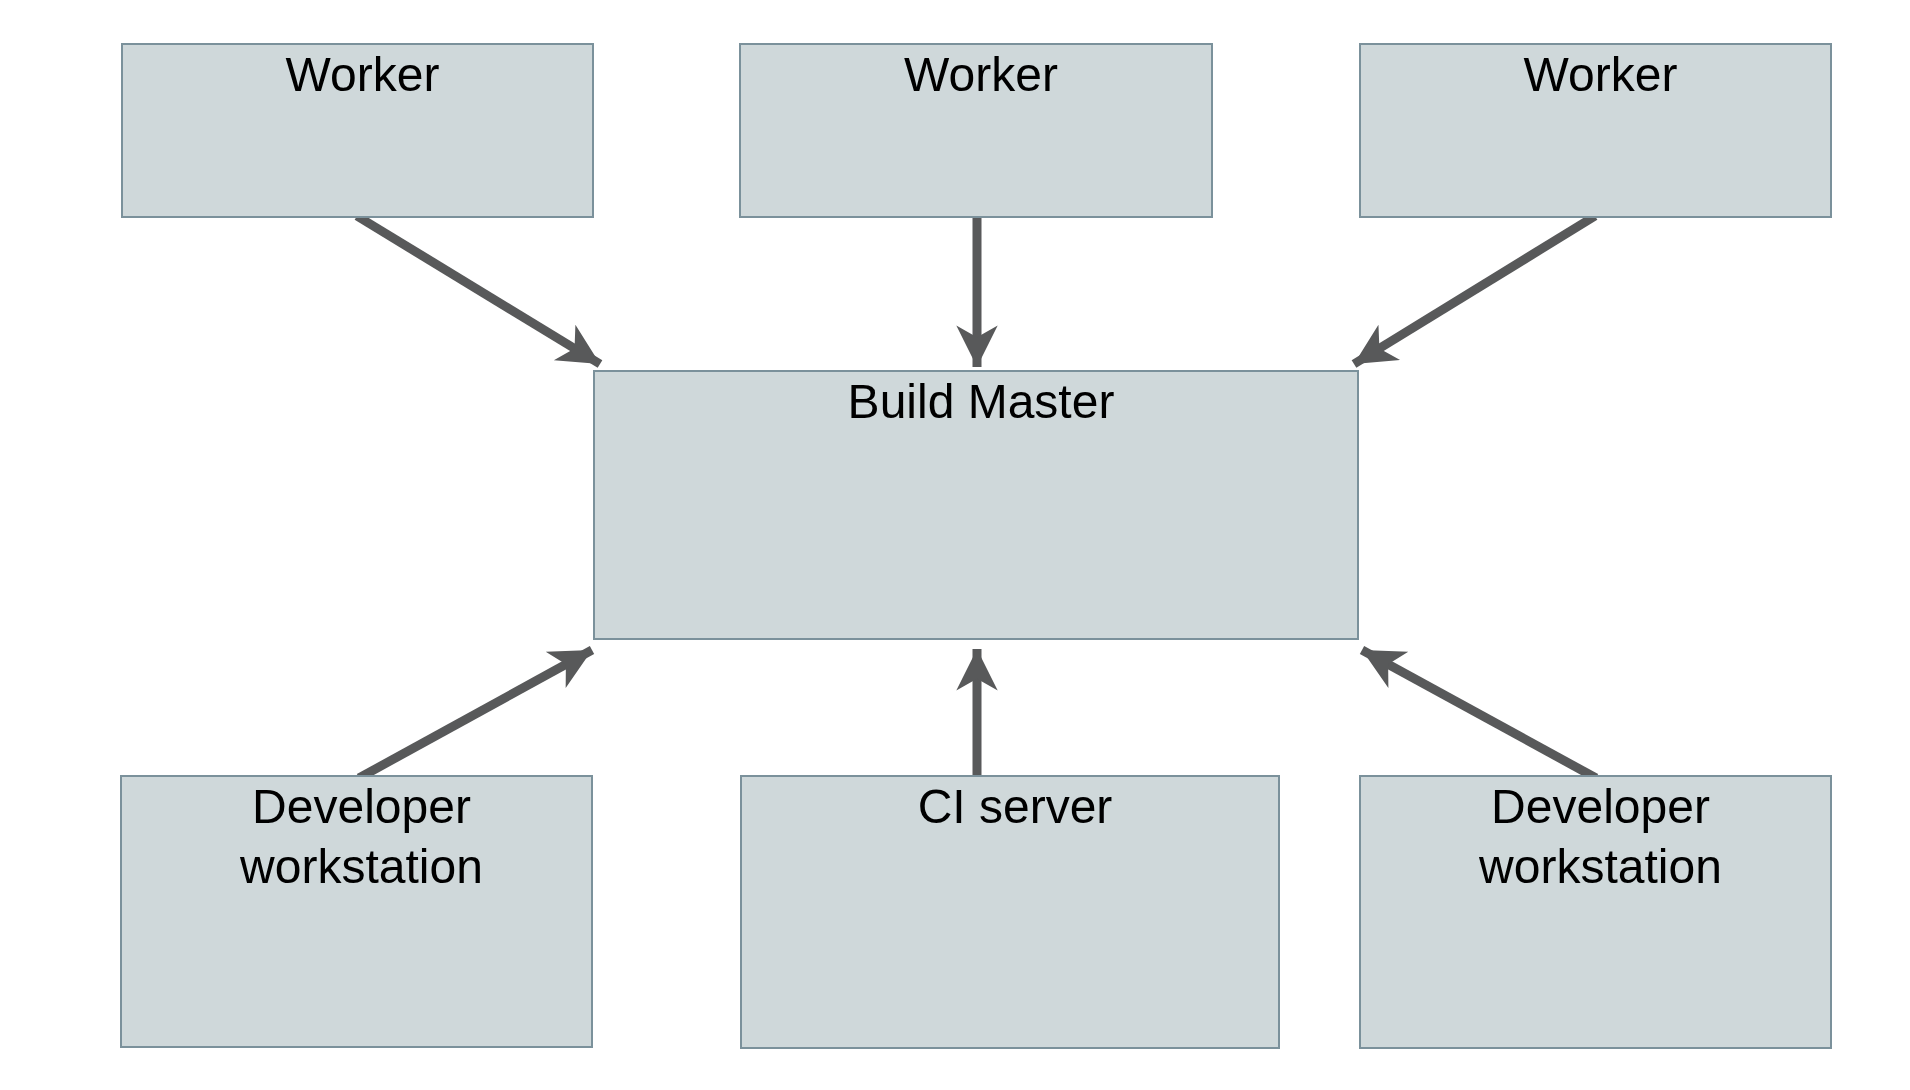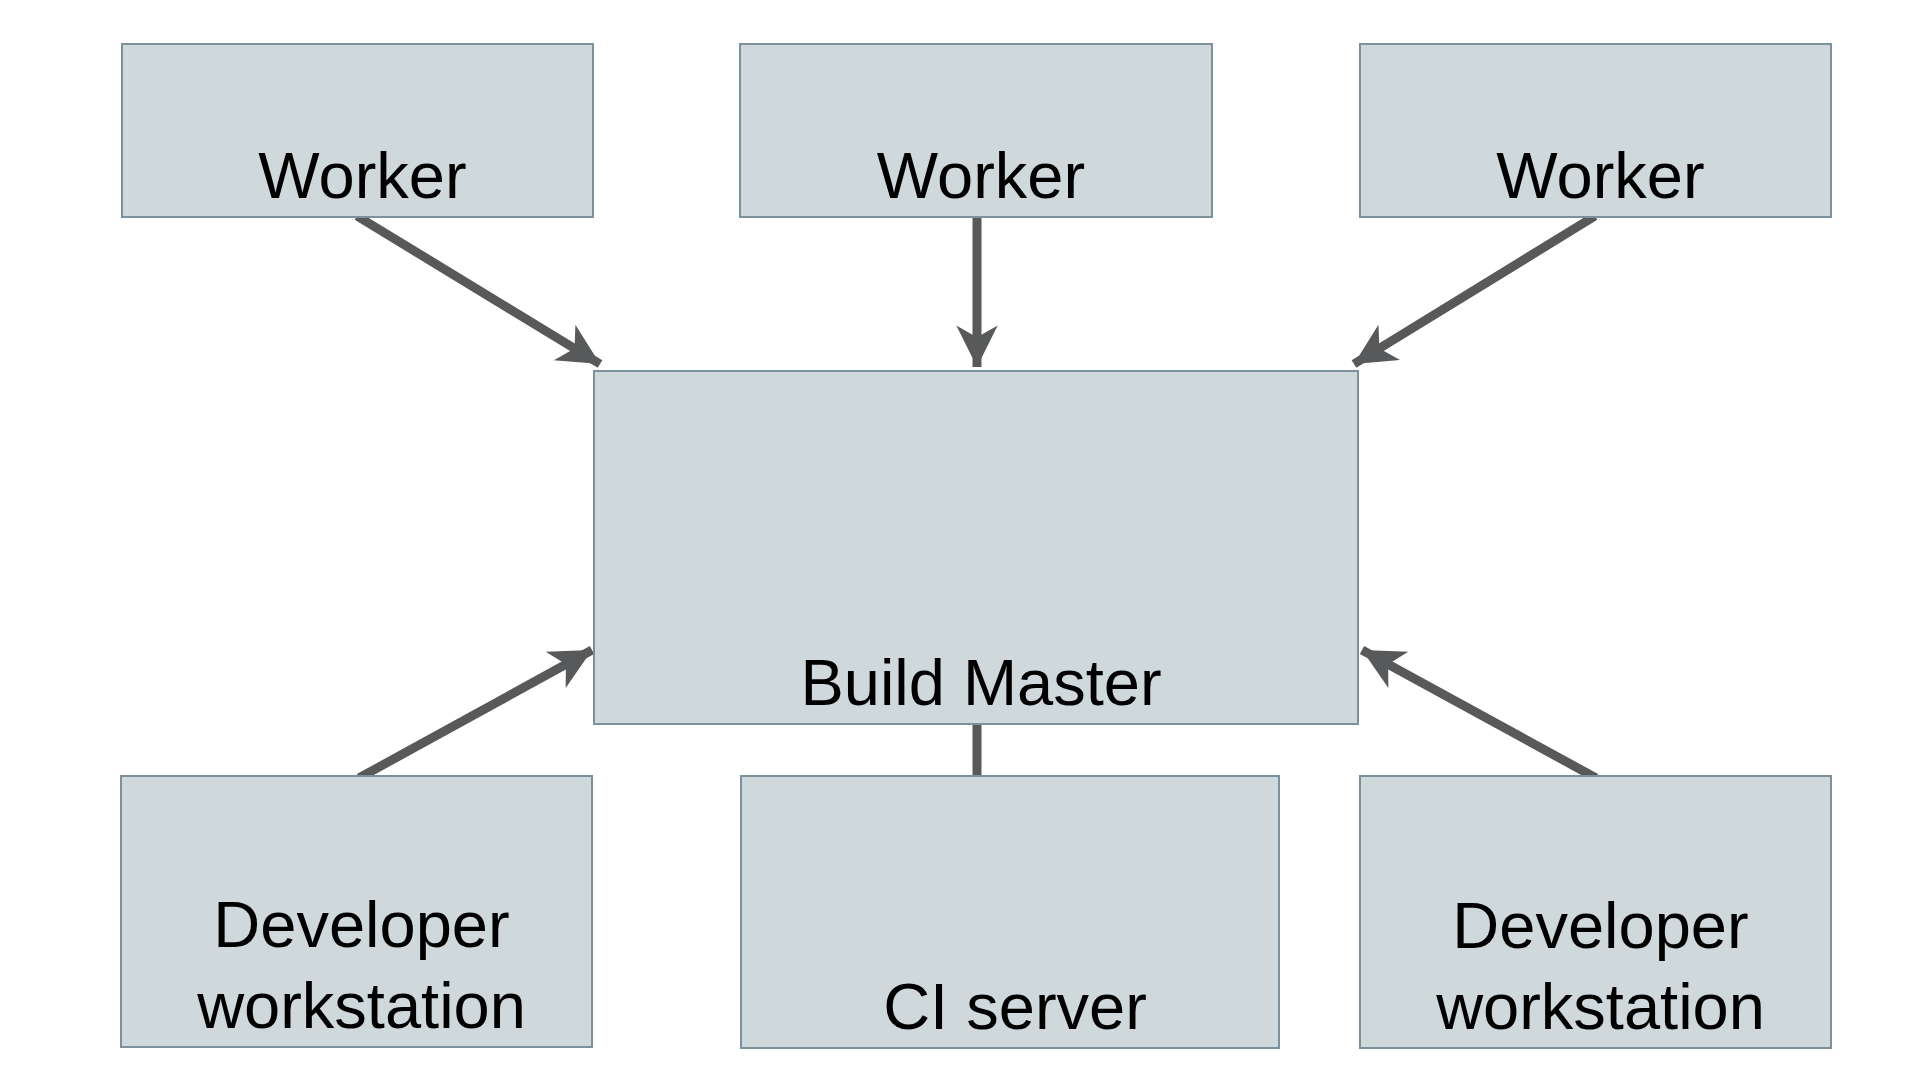--- a/index.html
+++ b/index.html
@@ -13,34 +13,34 @@
   .canvas{
     position:relative;
     width:1910px;height:1090px;
     background:var(--background);
     font-family:"Liberation Sans",sans-serif;
     overflow:hidden;
   }
   .node{
     position:absolute;
     box-sizing:border-box;
-    display:flex;align-items:flex-end;justify-content:center;
+    display:flex;align-items:flex-start;justify-content:center;
     text-align:center;
     background:var(--node-fill);
     border:2px solid var(--node-border);
     color:var(--text);
-    font-size:65px;
+    font-size:48px;
     line-height:1.25;
     padding-left:10px;
   }
   .node span{display:block;padding:0 10px;}
   #node-worker-1{left:121px;top:43px;width:473px;height:175px;}
   #node-worker-2{left:739px;top:43px;width:474px;height:175px;}
   #node-worker-3{left:1359px;top:43px;width:473px;height:175px;}
-  #node-build-master{left:593px;top:370px;width:766px;height:355px;}
+  #node-build-master{left:593px;top:370px;width:766px;height:270px;}
   #node-dev-left{left:120px;top:775px;width:473px;height:273px;}
   #node-ci-server{left:740px;top:775px;width:540px;height:274px;}
   #node-dev-right{left:1359px;top:775px;width:473px;height:274px;}
   .arrows{
     position:absolute;left:0;top:0;width:1910px;height:1090px;
     pointer-events:none;
   }
   .arrows line{stroke:var(--arrow);stroke-width:9;}
   .arrowhead-path{fill:var(--arrow);}
 </style>

